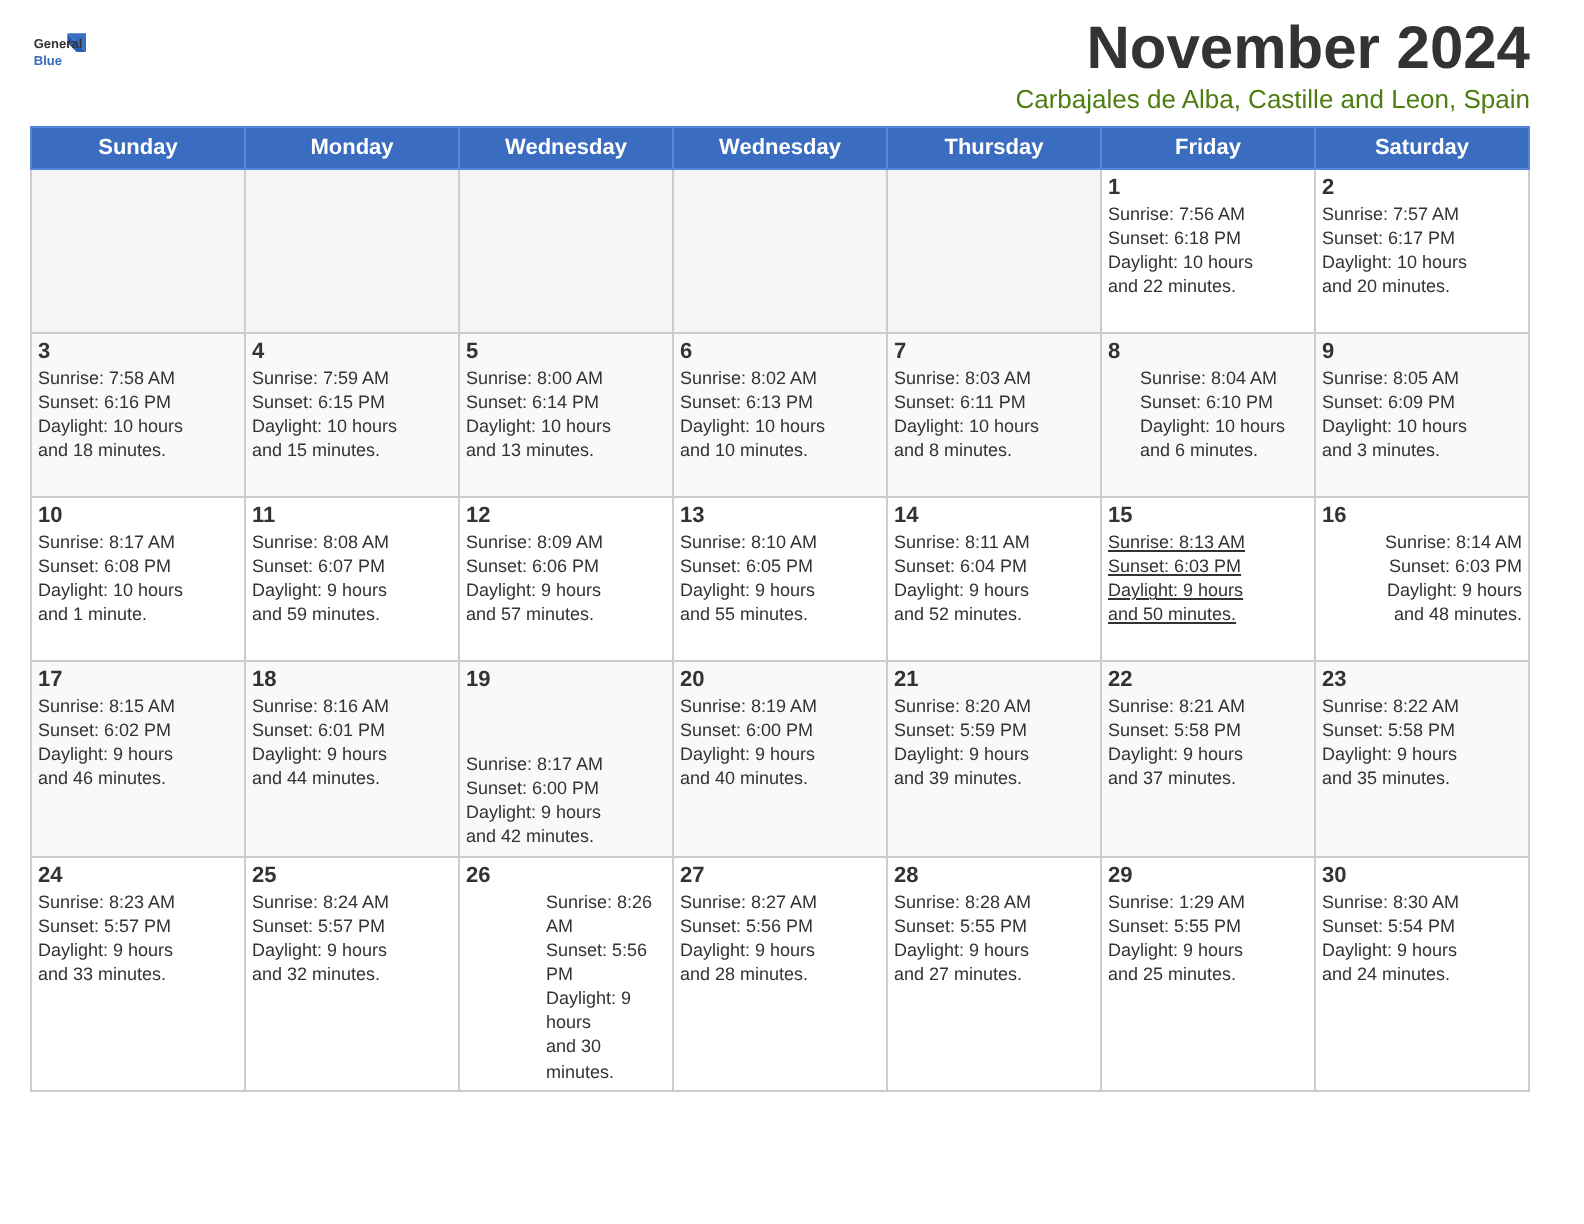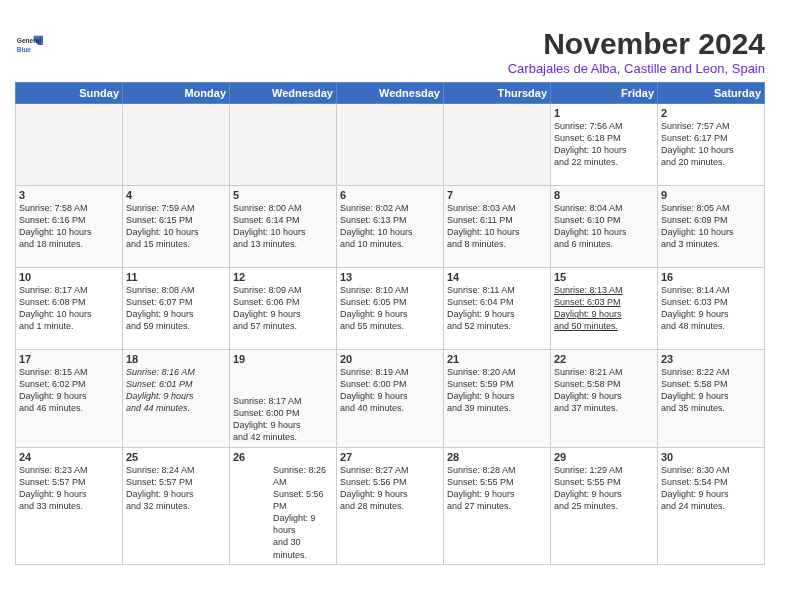--- a/index.html
+++ b/index.html
@@ -6,21 +6,21 @@
     body {
       font-family: Arial, sans-serif;
       background: #fff;
       width: 792px;
       height: 612px;
       overflow: hidden;
     }
     .page {
       width: 780px;
       height: 612px;
-      padding: 27px 15px;
+      padding: 8px 15px;
     }
     .header {
       display: flex;
       align-items: flex-start;
       justify-content: space-between;
       margin-bottom: 6px;
     }
     .logo {
       display: flex;
       align-items: center;
@@ -34,35 +34,35 @@
     .title-block {
       text-align: right;
     }
     .month-title {
       font-size: 30px;
       font-weight: bold;
       color: #333;
     }
     .subtitle {
       font-size: 13px;
-      color: #6d28d9;
+      color: #4d7c0f;
       font-weight: normal;
     }
     .calendar {
       width: 100%;
       border-collapse: collapse;
       table-layout: fixed;
     }
     .calendar th {
       background-color: #3a6cbf;
       color: #fff;
       font-size: 11px;
       font-weight: bold;
       padding: 4px 3px;
-      text-align: right;
+      text-align: center;
       border: 1px solid #5588dd;
     }
     .calendar td {
       vertical-align: top;
       border: 1px solid #ccc;
       padding: 3px 3px;
       height: 82px;
       background: #fff;
       font-size: 9px;
       color: #333;
@@ -171,21 +171,21 @@
           </td>
           <td>
             <span class="day-number">7</span>
             <div class="day-info" style="white-space: pre-line;">Sunrise: 8:03 AM
 Sunset: 6:11 PM
 Daylight: 10 hours
 and 8 minutes.</div>
           </td>
           <td>
             <span class="day-number">8</span>
-            <div class="day-info" style="white-space: pre-line;">Sunrise: 8:04 AM
+            <div class="day-info" style="white-space: pre-line; margin-left: 16px;">Sunrise: 8:04 AM
 Sunset: 6:10 PM
 Daylight: 10 hours
 and 6 minutes.</div>
           </td>
           <td>
             <span class="day-number">9</span>
             <div class="day-info" style="white-space: pre-line;">Sunrise: 8:05 AM
 Sunset: 6:09 PM
 Daylight: 10 hours
 and 3 minutes.</div>
@@ -229,37 +229,37 @@
           </td>
           <td>
             <span class="day-number">15</span>
             <div class="day-info" style="white-space: pre-line; text-decoration: underline;">Sunrise: 8:13 AM
 Sunset: 6:03 PM
 Daylight: 9 hours
 and 50 minutes.</div>
           </td>
           <td>
             <span class="day-number">16</span>
-            <div class="day-info" style="white-space: pre-line;">Sunrise: 8:14 AM
+            <div class="day-info" style="white-space: pre-line; text-align: right;">Sunrise: 8:14 AM
 Sunset: 6:03 PM
 Daylight: 9 hours
 and 48 minutes.</div>
           </td>
         </tr>
         <tr class="row-alt">
           <td>
             <span class="day-number">17</span>
             <div class="day-info" style="white-space: pre-line;">Sunrise: 8:15 AM
 Sunset: 6:02 PM
 Daylight: 9 hours
 and 46 minutes.</div>
           </td>
           <td>
             <span class="day-number">18</span>
-            <div class="day-info" style="white-space: pre-line; font-style: italic;">Sunrise: 8:16 AM
+            <div class="day-info" style="white-space: pre-line;">Sunrise: 8:16 AM
 Sunset: 6:01 PM
 Daylight: 9 hours
 and 44 minutes.</div>
           </td>
           <td>
             <span class="day-number">19</span>
             <div class="day-info" style="white-space: pre-line; margin-top: 30px;">Sunrise: 8:17 AM
 Sunset: 6:00 PM
 Daylight: 9 hours
 and 42 minutes.</div>

